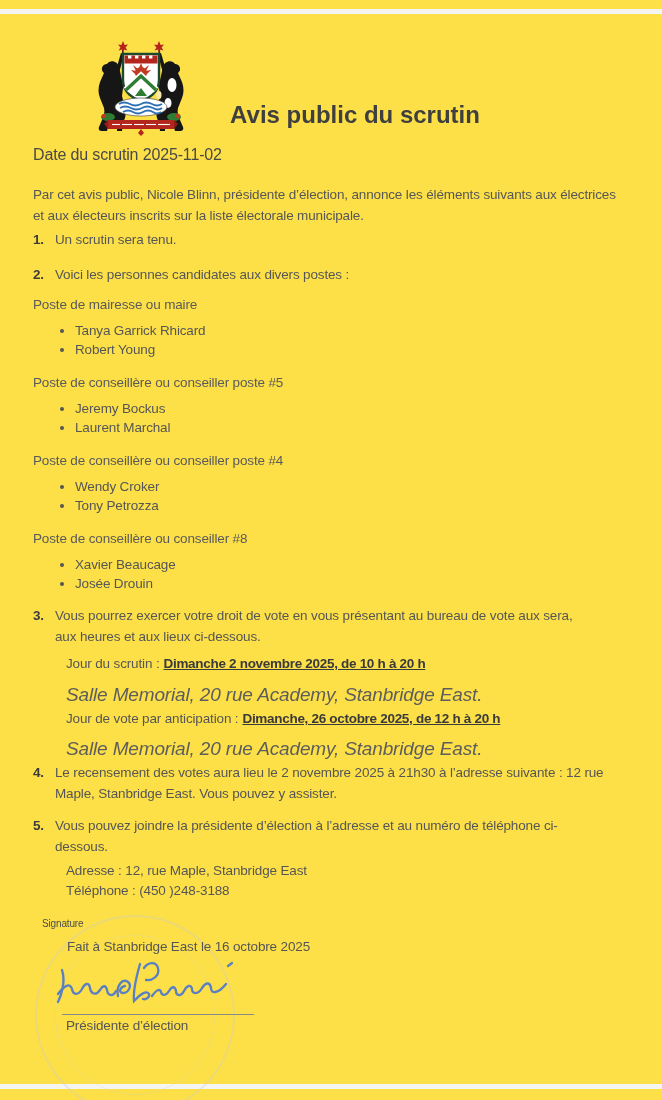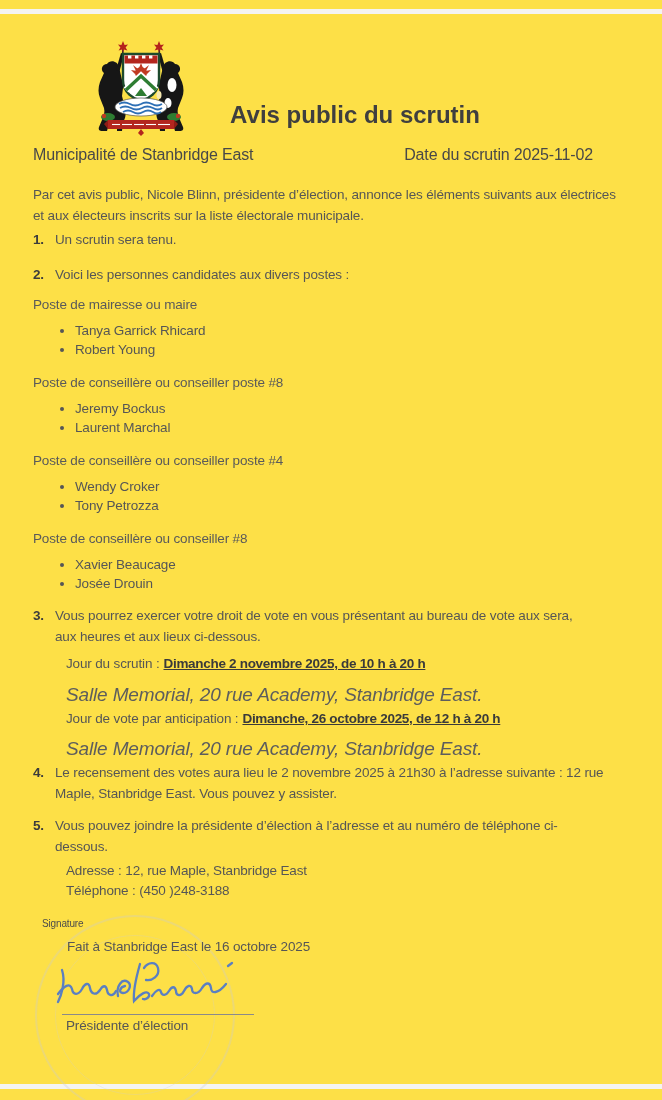--- a/index.html
+++ b/index.html
@@ -144,21 +144,20 @@
             <line x1="60" y1="84.5" x2="70" y2="84.5"></line>
           <line x1="72" y1="84.5" x2="84" y2="84.5"></line>
         </g>
         <polygon points="55,89 58,93 55,96 52,93" fill="#b3261e"></polygon>
       </g>
     </svg>
 
     <h1 class="doc-title">Avis public du scrutin</h1>
 
     <div class="meta-row">
-      <span>Municipalité de Stanbridge East</span>
       <span>Date du scrutin 2025-11-02</span>
     </div>
 
     <p class="body-text intro">Par cet avis public, Nicole Blinn, présidente d’élection, annonce les éléments suivants aux électrices et aux électeurs inscrits sur la liste électorale municipale.</p>
 
     <div class="num-item body-text item-1">
       <span class="num">1.</span>
       <span class="num-text">Un scrutin sera tenu.</span>
     </div>
 
@@ -166,21 +165,21 @@
       <span class="num">2.</span>
       <span class="num-text">Voici les personnes candidates aux divers postes :</span>
     </div>
 
     <div class="post-title pt-0">Poste de mairesse ou maire</div>
     <ul class="cands ul-0">
       <li>Tanya Garrick Rhicard</li>
       <li>Robert Young</li>
     </ul>
 
-    <div class="post-title pt-1">Poste de conseillère ou conseiller poste #8</div>
+    <div class="post-title pt-1">Poste de conseillère ou conseiller poste #5</div>
     <ul class="cands ul-1">
       <li>Jeremy Bockus</li>
       <li>Laurent Marchal</li>
     </ul>
 
     <div class="post-title pt-2">Poste de conseillère ou conseiller poste #4</div>
     <ul class="cands ul-2">
       <li>Wendy Croker</li>
       <li>Tony Petrozza</li>
     </ul>

